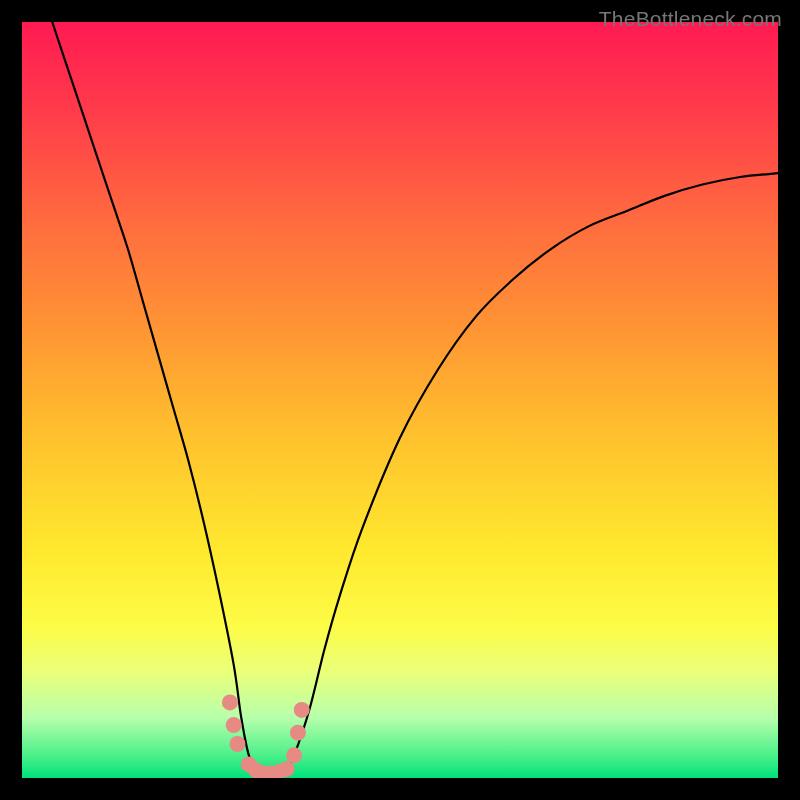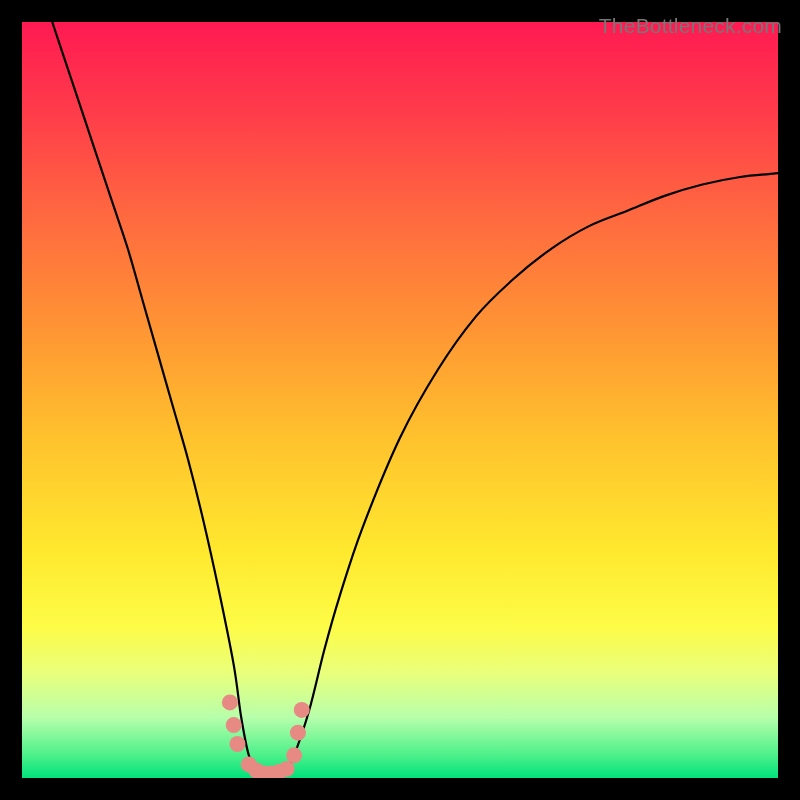--- a/index.html
+++ b/index.html
@@ -27,21 +27,21 @@
       #ffe92e 70%,
       #fdfc47 80%,
       #eaff7a 86%,
       #b7ffab 92%,
       #4cf08a 97%,
       #00e27b 100%
     );
   }
   .watermark {
     position: absolute;
-    top: 14px;
+    top: 7px;
     right: 18px;
     color: #777;
     font-size: 21px;
     font-weight: 400;
     letter-spacing: 0.2px;
     z-index: 10;
   }
   svg.curve {
     position: absolute;
     left: 0;

